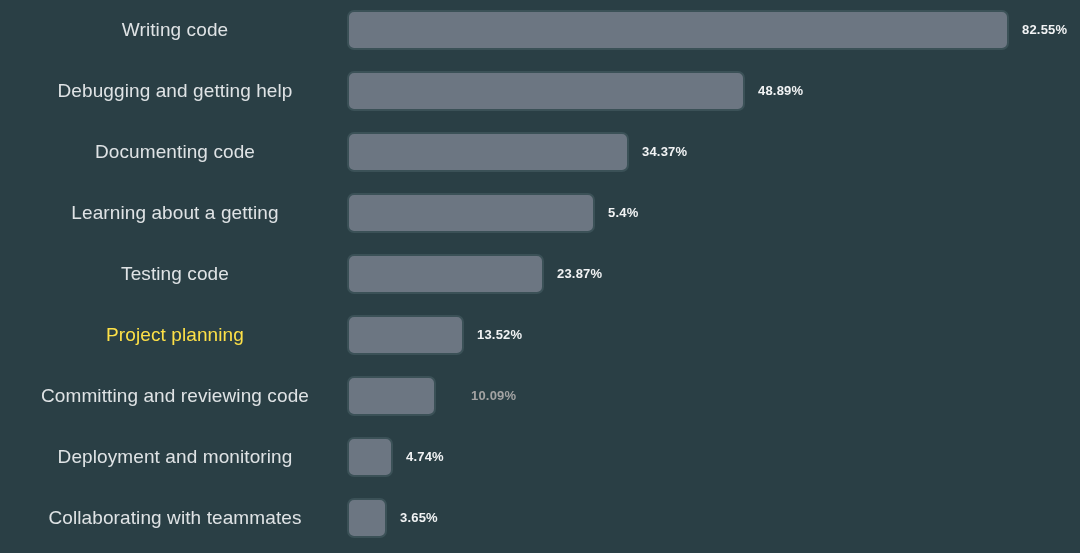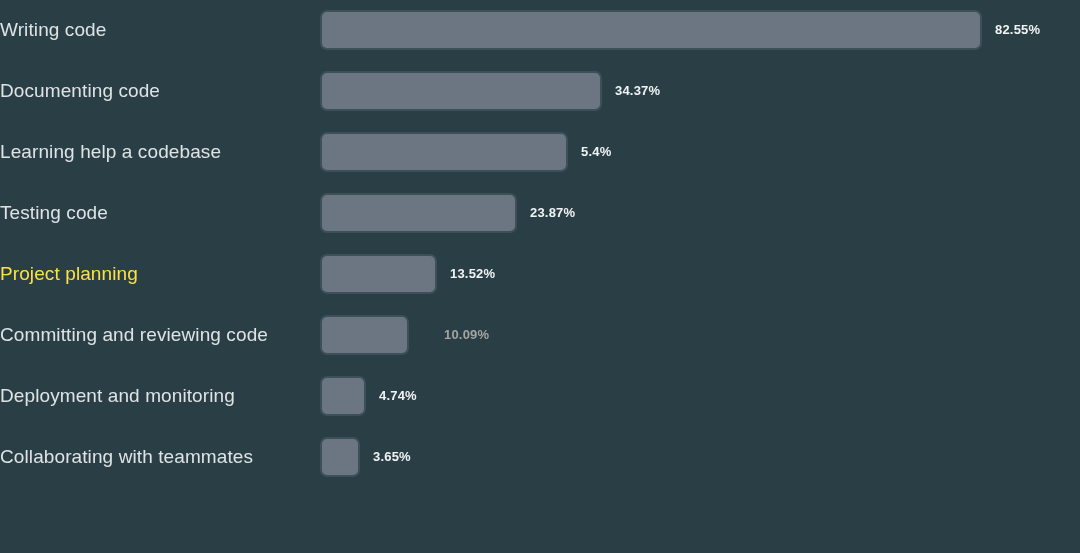--- a/index.html
+++ b/index.html
@@ -40,29 +40,30 @@
     position: relative;
     height: 61px;
     flex: 0 0 61px;
     display: flex;
     align-items: flex-start;
   }
 
   .cat-label {
     width: 296px;
     flex: 0 0 296px;
-    text-align: left;
+    text-align: center;
     color: #dfe3e5;
     font-size: 19px;
     line-height: 40px;
     height: 40px;
     letter-spacing: 0.1px;
     white-space: nowrap;
     overflow: hidden;
     font-weight: 400;
+    padding-left: 27px;
   }
 
   .bar-area {
     position: relative;
     flex: 1 1 auto;
     height: 40px;
     margin-left: 24px;
     display: flex;
     align-items: center;
   }
@@ -95,31 +96,38 @@
   <div class="rows">
 
     <div class="bar-row">
       <div class="cat-label" style="color: rgb(223, 227, 229);">Writing code</div>
       <div class="bar-area">
         <div class="bar" style="width: 662px; background: rgb(108, 118, 130); border-color: rgb(59, 81, 87);"></div>
         <div class="value-label" style="color: rgb(241, 243, 244);">82.55%</div>
       </div>
     </div>
 
+    <div class="bar-row">
+      <div class="cat-label" style="color: rgb(223, 227, 229);">Debugging and getting help</div>
+      <div class="bar-area">
+        <div class="bar" style="width: 398px; background: rgb(108, 118, 130); border-color: rgb(59, 81, 87);"></div>
+        <div class="value-label" style="color: rgb(241, 243, 244);">48.89%</div>
+      </div>
+    </div>
 
     <div class="bar-row">
       <div class="cat-label" style="color: rgb(223, 227, 229);">Documenting code</div>
       <div class="bar-area">
         <div class="bar" style="width: 282px; background: rgb(108, 118, 130); border-color: rgb(59, 81, 87);"></div>
         <div class="value-label" style="color: rgb(241, 243, 244);">34.37%</div>
       </div>
     </div>
 
     <div class="bar-row">
-      <div class="cat-label" style="color: rgb(223, 227, 229);">Learning help a codebase</div>
+      <div class="cat-label" style="color: rgb(223, 227, 229);">Learning about a getting</div>
       <div class="bar-area">
         <div class="bar" style="width: 248px; background: rgb(108, 118, 130); border-color: rgb(59, 81, 87);"></div>
         <div class="value-label" style="color: rgb(241, 243, 244);">5.4%</div>
       </div>
     </div>
 
     <div class="bar-row">
       <div class="cat-label" style="color: rgb(223, 227, 229);">Testing code</div>
       <div class="bar-area">
         <div class="bar" style="width: 197px; background: rgb(108, 118, 130); border-color: rgb(59, 81, 87);"></div>

